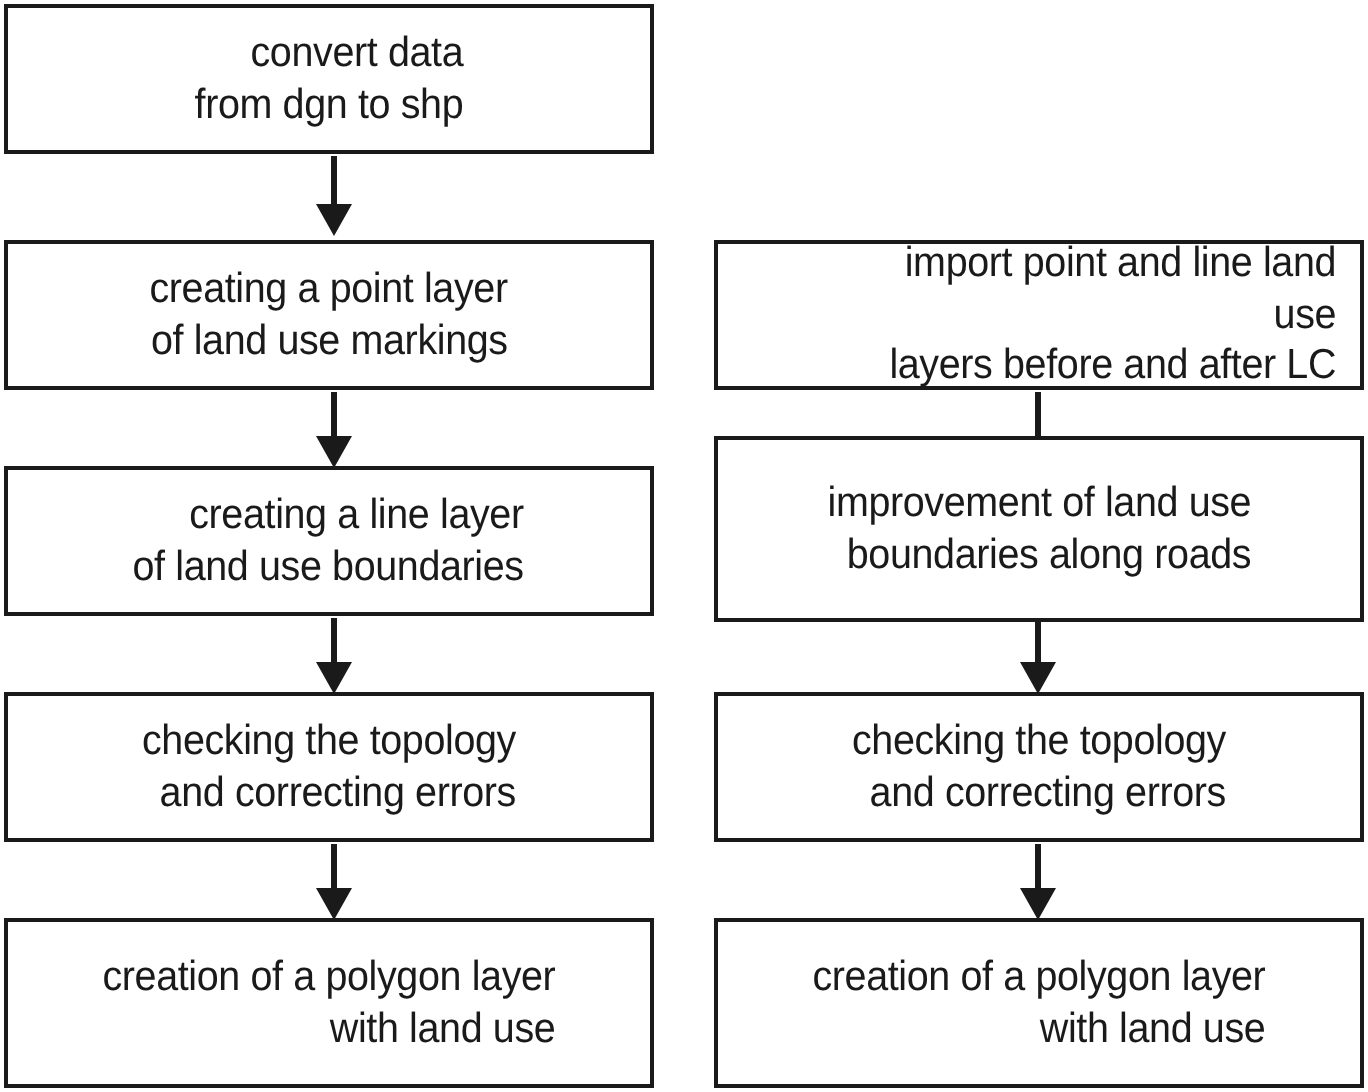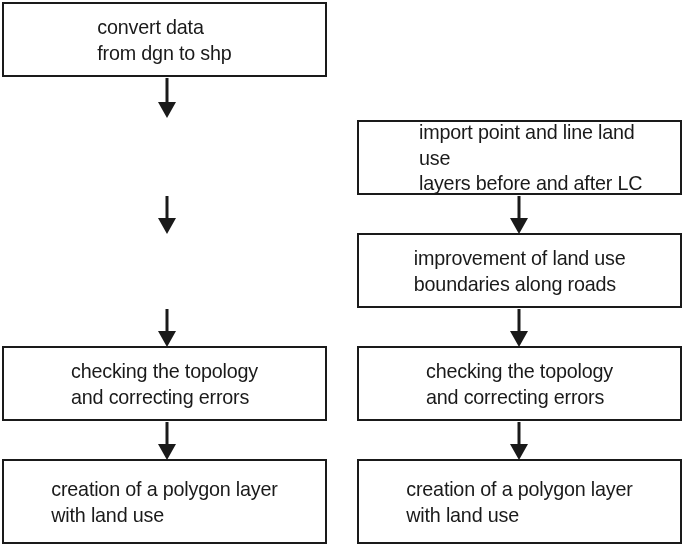--- a/index.html
+++ b/index.html
@@ -18,21 +18,21 @@
     overflow: hidden;
   }
   .node {
     position: absolute;
     box-sizing: border-box;
     border: 2px solid #1a1a1a;
     background: #ffffff;
     display: flex;
     align-items: center;
     justify-content: center;
-    text-align: left;
+    text-align: right;
   }
   .node-label {
     font-family: "Liberation Sans", sans-serif;
     font-size: 21px;
     line-height: 1.22;
     color: #1a1a1a;
     letter-spacing: -0.2px;
     white-space: pre-line;
     padding: 0 4px;
     transform: scaleX(0.94);
@@ -57,28 +57,36 @@
 from dgn to shp</span>
   </div>
 
   <div class="connector" style="left:156px; top:78px; height:40px;">
     <svg width="22" height="40" viewBox="0 0 22 40" aria-hidden="true">
       <line x1="11" y1="0" x2="11" y2="26" stroke="#1a1a1a" stroke-width="3"></line>
       <polygon points="2,24 20,24 11,40" fill="#1a1a1a"></polygon>
     </svg>
   </div>
 
+  <div class="node" style="left:2px; top:120px; width:325px; height:75px;">
+    <span class="node-label">creating a point layer
+of land use markings</span>
+  </div>
 
   <div class="connector" style="left:156px; top:196px; height:38px;">
     <svg width="22" height="38" viewBox="0 0 22 38" aria-hidden="true">
       <line x1="11" y1="0" x2="11" y2="24" stroke="#1a1a1a" stroke-width="3"></line>
       <polygon points="2,22 20,22 11,38" fill="#1a1a1a"></polygon>
     </svg>
   </div>
 
+  <div class="node" style="left:2px; top:233px; width:325px; height:75px;">
+    <span class="node-label">creating a line layer
+of land use boundaries</span>
+  </div>
 
   <div class="connector" style="left:156px; top:309px; height:38px;">
     <svg width="22" height="38" viewBox="0 0 22 38" aria-hidden="true">
       <line x1="11" y1="0" x2="11" y2="24" stroke="#1a1a1a" stroke-width="3"></line>
       <polygon points="2,22 20,22 11,38" fill="#1a1a1a"></polygon>
     </svg>
   </div>
 
   <div class="node" style="left:2px; top:346px; width:325px; height:75px;">
     <span class="node-label">checking the topology
@@ -102,21 +110,21 @@
 layers before and after LC</span>
   </div>
 
   <div class="connector" style="left:508px; top:196px; height:38px;">
     <svg width="22" height="38" viewBox="0 0 22 38" aria-hidden="true">
       <line x1="11" y1="0" x2="11" y2="24" stroke="#1a1a1a" stroke-width="3"></line>
       <polygon points="2,22 20,22 11,38" fill="#1a1a1a"></polygon>
     </svg>
   </div>
 
-  <div class="node" style="left:357px; top:233px; width:325px; height:75px;">
+  <div class="node" style="left:357px; top:218px; width:325px; height:93px;">
     <span class="node-label">improvement of land use
 boundaries along roads</span>
   </div>
 
   <div class="connector" style="left:508px; top:309px; height:38px;">
     <svg width="22" height="38" viewBox="0 0 22 38" aria-hidden="true">
       <line x1="11" y1="0" x2="11" y2="24" stroke="#1a1a1a" stroke-width="3"></line>
       <polygon points="2,22 20,22 11,38" fill="#1a1a1a"></polygon>
     </svg>
   </div>

